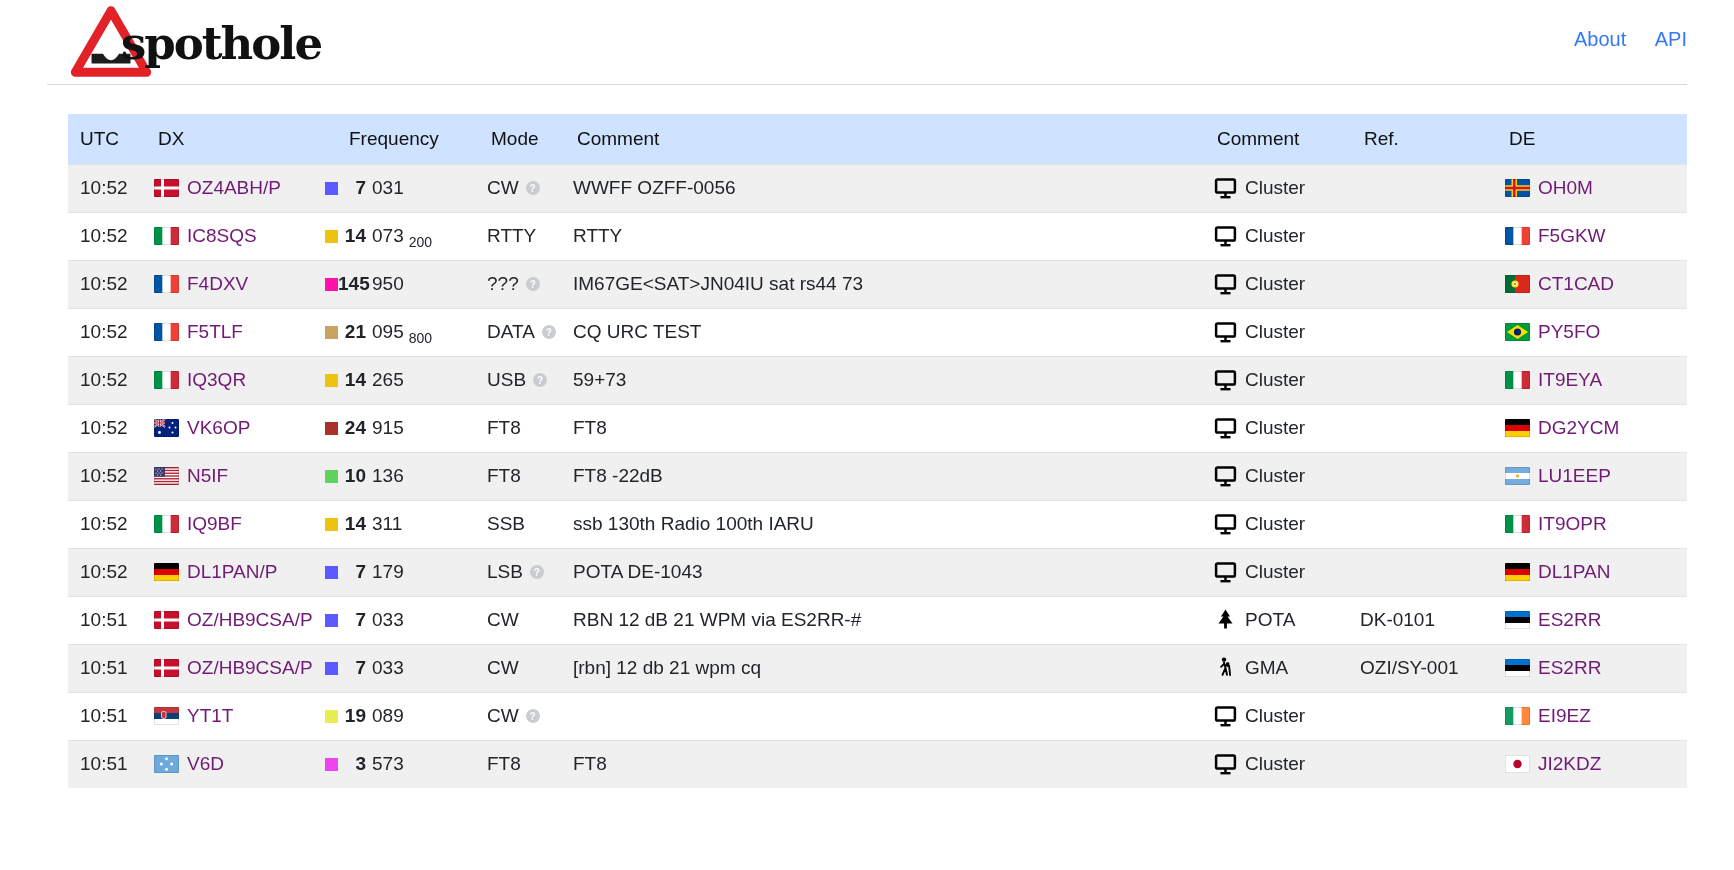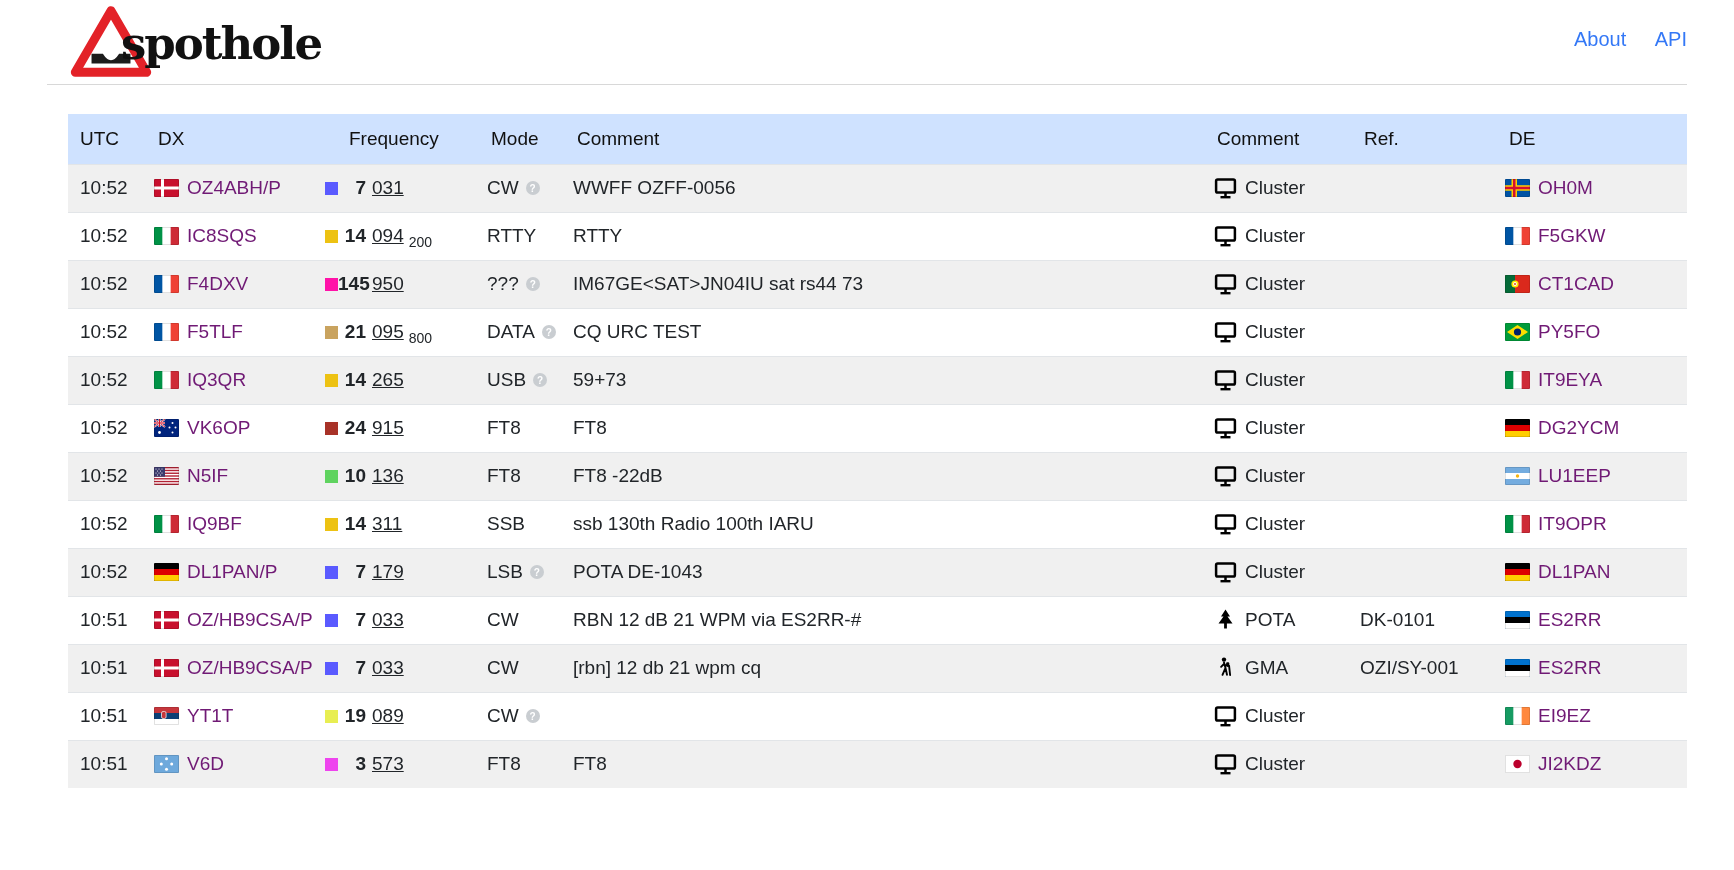--- a/index.html
+++ b/index.html
@@ -41,21 +41,21 @@
   th{text-align:left;font-weight:400;padding:4px;color:#111;}
   tbody tr{height:48px;border-top:1px solid #e2e5e8;}
   tbody tr.odd{background:#f0f0f0;}
   td{padding:0;vertical-align:middle;white-space:nowrap;overflow:hidden;}
   th.c1,td.c1{padding-left:12px;}
   th.c3{padding-left:24px;}
   .cellflex{display:flex;align-items:center;}
   .flag{width:25px;height:18px;flex:none;margin-right:8px;border-radius:1px;}
   .band{width:13px;height:13px;flex:none;}
   .mhz{font-weight:700;width:28px;text-align:right;flex:none;}
-  .khz{margin-left:6px;text-decoration:underline;}
+  .khz{margin-left:6px;}
   .sub{margin-left:5px;font-size:14px;margin-top:12px;}
   .qbadge{
     width:14px;height:14px;border-radius:50%;background:#c9cdd1;color:#fff;
     font-size:10px;font-weight:700;display:flex;align-items:center;justify-content:center;
     margin-left:7px;flex:none;cursor:pointer;
   }
   .srcicon{width:25px;height:24px;margin-right:7px;flex:none;display:flex;align-items:center;}
   .srcicon svg{width:25px;height:24px;}
   .call{color:#701a75;}
 </style>
@@ -167,21 +167,21 @@
                 <rect x="16.66" width="8.34" height="18" fill="#ce2b37"></rect>
                 <rect x="0.4" y="0.4" width="24.2" height="17.2" fill="none" stroke="rgba(0,0,0,0.15)" stroke-width="0.8"></rect>
               </svg>
               <span class="call">IC8SQS</span>
             </span>
           </td>
           <td>
             <span class="cellflex">
               <span class="band" style="background: rgb(237, 194, 19);"></span>
               <span class="mhz">14</span>
-              <span class="khz">094</span>
+              <span class="khz">073</span>
               <span class="sub">200</span>
             </span>
           </td>
           <td>
             <span class="cellflex">
               <span>RTTY</span>
             </span>
           </td>
           <td>RTTY</td>
           <td>

